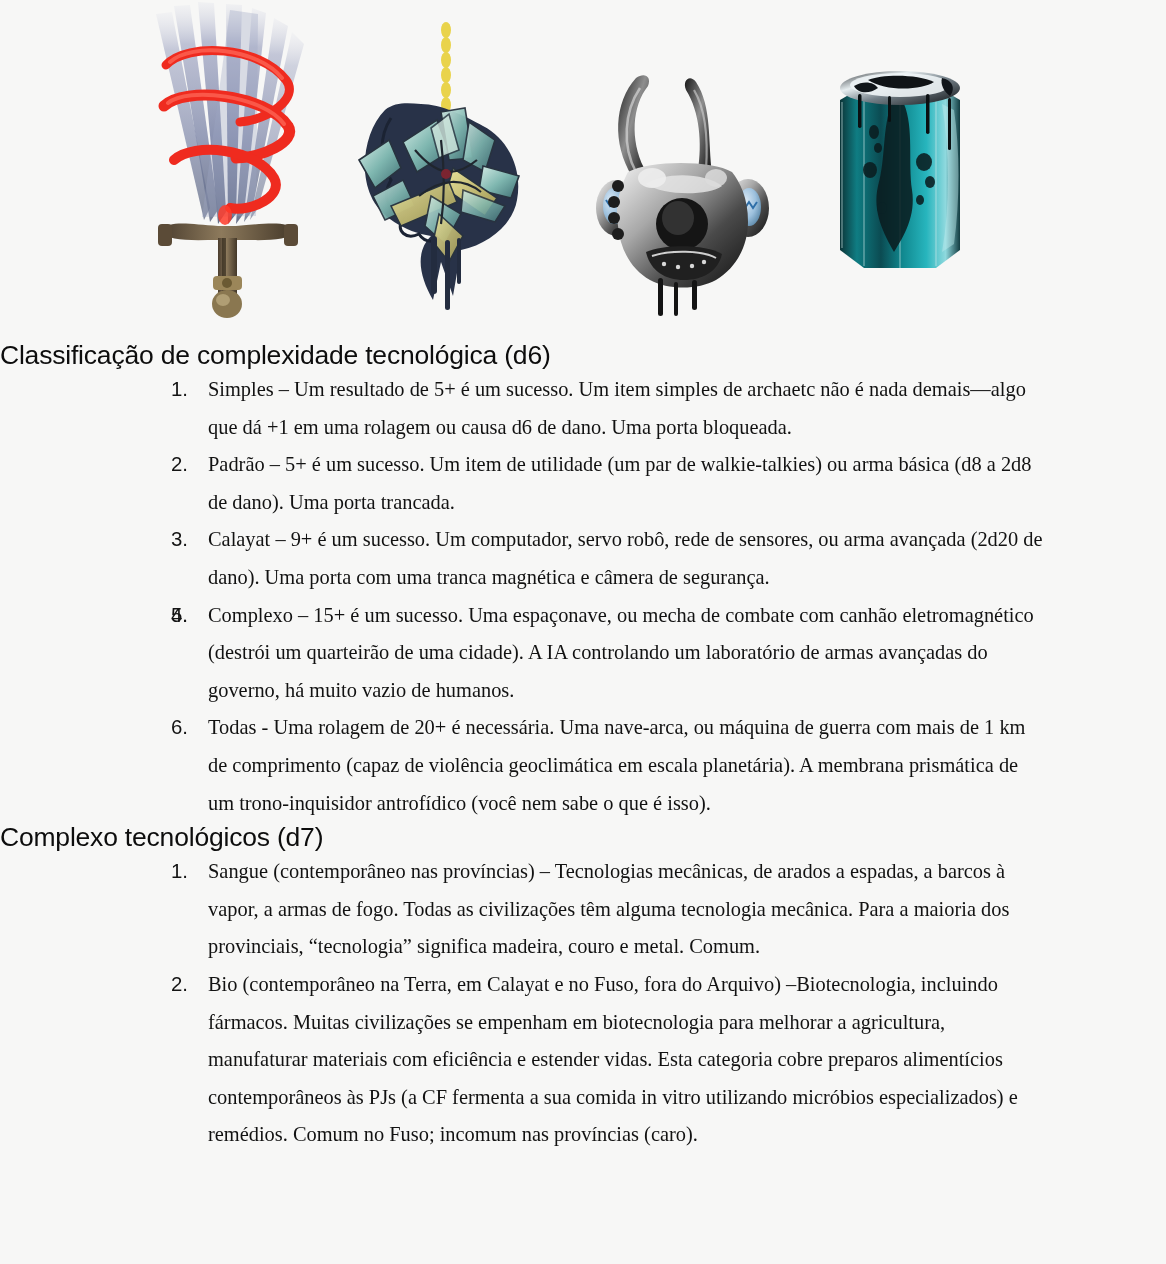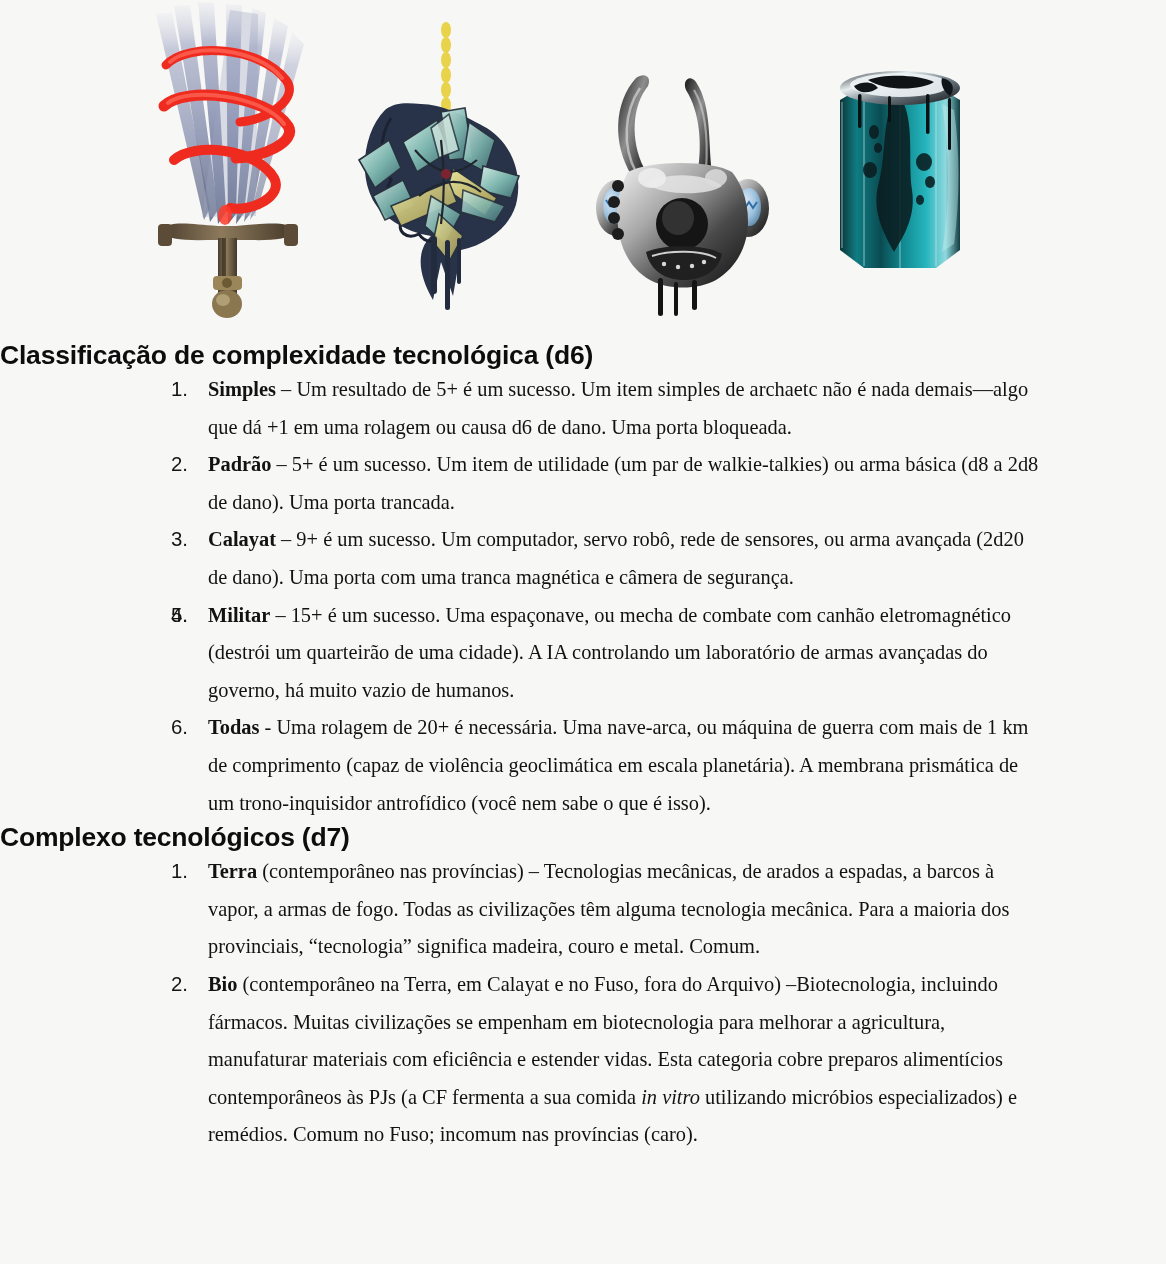--- a/index.html
+++ b/index.html
@@ -33,21 +33,21 @@
   
   .doc {
     position: absolute;
     left: 0;
     top: 340px;
     width: 1166px;
   }
 
   h2.section-head {
     font-family: "Liberation Sans", sans-serif;
-    font-weight: bold;
+    font-weight: normal;
     font-size: 26.5px;
     letter-spacing: -0.2px;
     color: #0d0d0d;
     margin: 0;
     padding: 0;
   }
   .sec1-head { margin-left: 137px; margin-top: 39px; }
   .sec2-head { margin-left: 137px; margin-top: 45px; }
 
   ol.tech-list {
@@ -71,22 +71,22 @@
     text-align: right;
     font-family: "Liberation Sans", sans-serif;
     font-weight: normal;
     font-size: 20.4px;
     color: #141414;
   }
   ol.tech-list > li .body-txt {
     display: block;
     max-width: 838px;
   }
-  .term { font-weight: bold; margin-top: 10px; }
-  .ital { font-style: italic; }
+  .term { font-weight: normal; margin-top: 10px; }
+  .ital { }
 
   .list-1 { margin-top: 8px; }
   .list-2 { margin-top: 7px; }
 </style>
 </head>
 <body>
 
 <div class="art-strip">
 
   <div class="art-fig" style="left:140px; bottom:22px;">
@@ -352,33 +352,33 @@
     </li>
     <li>
       <span class="num">3.</span>
       <span class="body-txt"><span class="term">Calayat</span><span> – 9+ é um sucesso. Um computador, servo robô, rede de sensores, ou arma avançada (2d20 de dano). Uma porta com uma tranca magnética e câmera de segurança.</span></span>
     </li>
     <li>
       <span class="num">4.</span>
     </li>
     <li>
       <span class="num">5.</span>
-      <span class="body-txt"><span class="term">Militar</span><span> – 15+ é um sucesso. Uma espaçonave, ou mecha de combate com canhão eletromagnético (destrói um quarteirão de uma cidade). A IA controlando um laboratório de armas avançadas do governo, há muito vazio de humanos.</span></span>
+      <span class="body-txt"><span class="term">Complexo</span><span> – 15+ é um sucesso. Uma espaçonave, ou mecha de combate com canhão eletromagnético (destrói um quarteirão de uma cidade). A IA controlando um laboratório de armas avançadas do governo, há muito vazio de humanos.</span></span>
     </li>
     <li>
       <span class="num">6.</span>
       <span class="body-txt"><span class="term">Todas</span><span> - Uma rolagem de 20+ é necessária. Uma nave-arca, ou máquina de guerra com mais de 1 km de comprimento (capaz de violência geoclimática em escala planetária). A membrana prismática de um trono-inquisidor antrofídico (você nem sabe o que é isso).</span></span>
     </li>
   </ol>
 
   <h2 class="section-head sec2-head">Complexo tecnológicos (d7)</h2>
 
   <ol class="tech-list list-2">
     <li>
       <span class="num">1.</span>
-      <span class="body-txt"><span class="term">Terra</span><span> (contemporâneo nas províncias)  – Tecnologias mecânicas, de arados a espadas, a barcos à vapor, a armas de fogo. Todas as civilizações têm alguma tecnologia mecânica. Para a maioria dos provinciais, “tecnologia” significa madeira, couro e metal. Comum.</span></span>
+      <span class="body-txt"><span class="term">Sangue</span><span> (contemporâneo nas províncias)  – Tecnologias mecânicas, de arados a espadas, a barcos à vapor, a armas de fogo. Todas as civilizações têm alguma tecnologia mecânica. Para a maioria dos provinciais, “tecnologia” significa madeira, couro e metal. Comum.</span></span>
     </li>
     <li>
       <span class="num">2.</span>
       <span class="body-txt"><span class="term">Bio</span><span> (contemporâneo na Terra, em Calayat  e no Fuso, fora do Arquivo) –Biotecnologia, incluindo fármacos. Muitas civilizações se empenham em biotecnologia para melhorar a agricultura, manufaturar materiais com eficiência e estender vidas. Esta categoria cobre preparos alimentícios contemporâneos às PJs (a CF fermenta a sua comida </span><span class="ital">in vitro</span><span> utilizando micróbios especializados) e remédios. Comum no Fuso; incomum nas províncias (caro).</span></span>
     </li>
   </ol>
 </div>
 
 </body></html>

